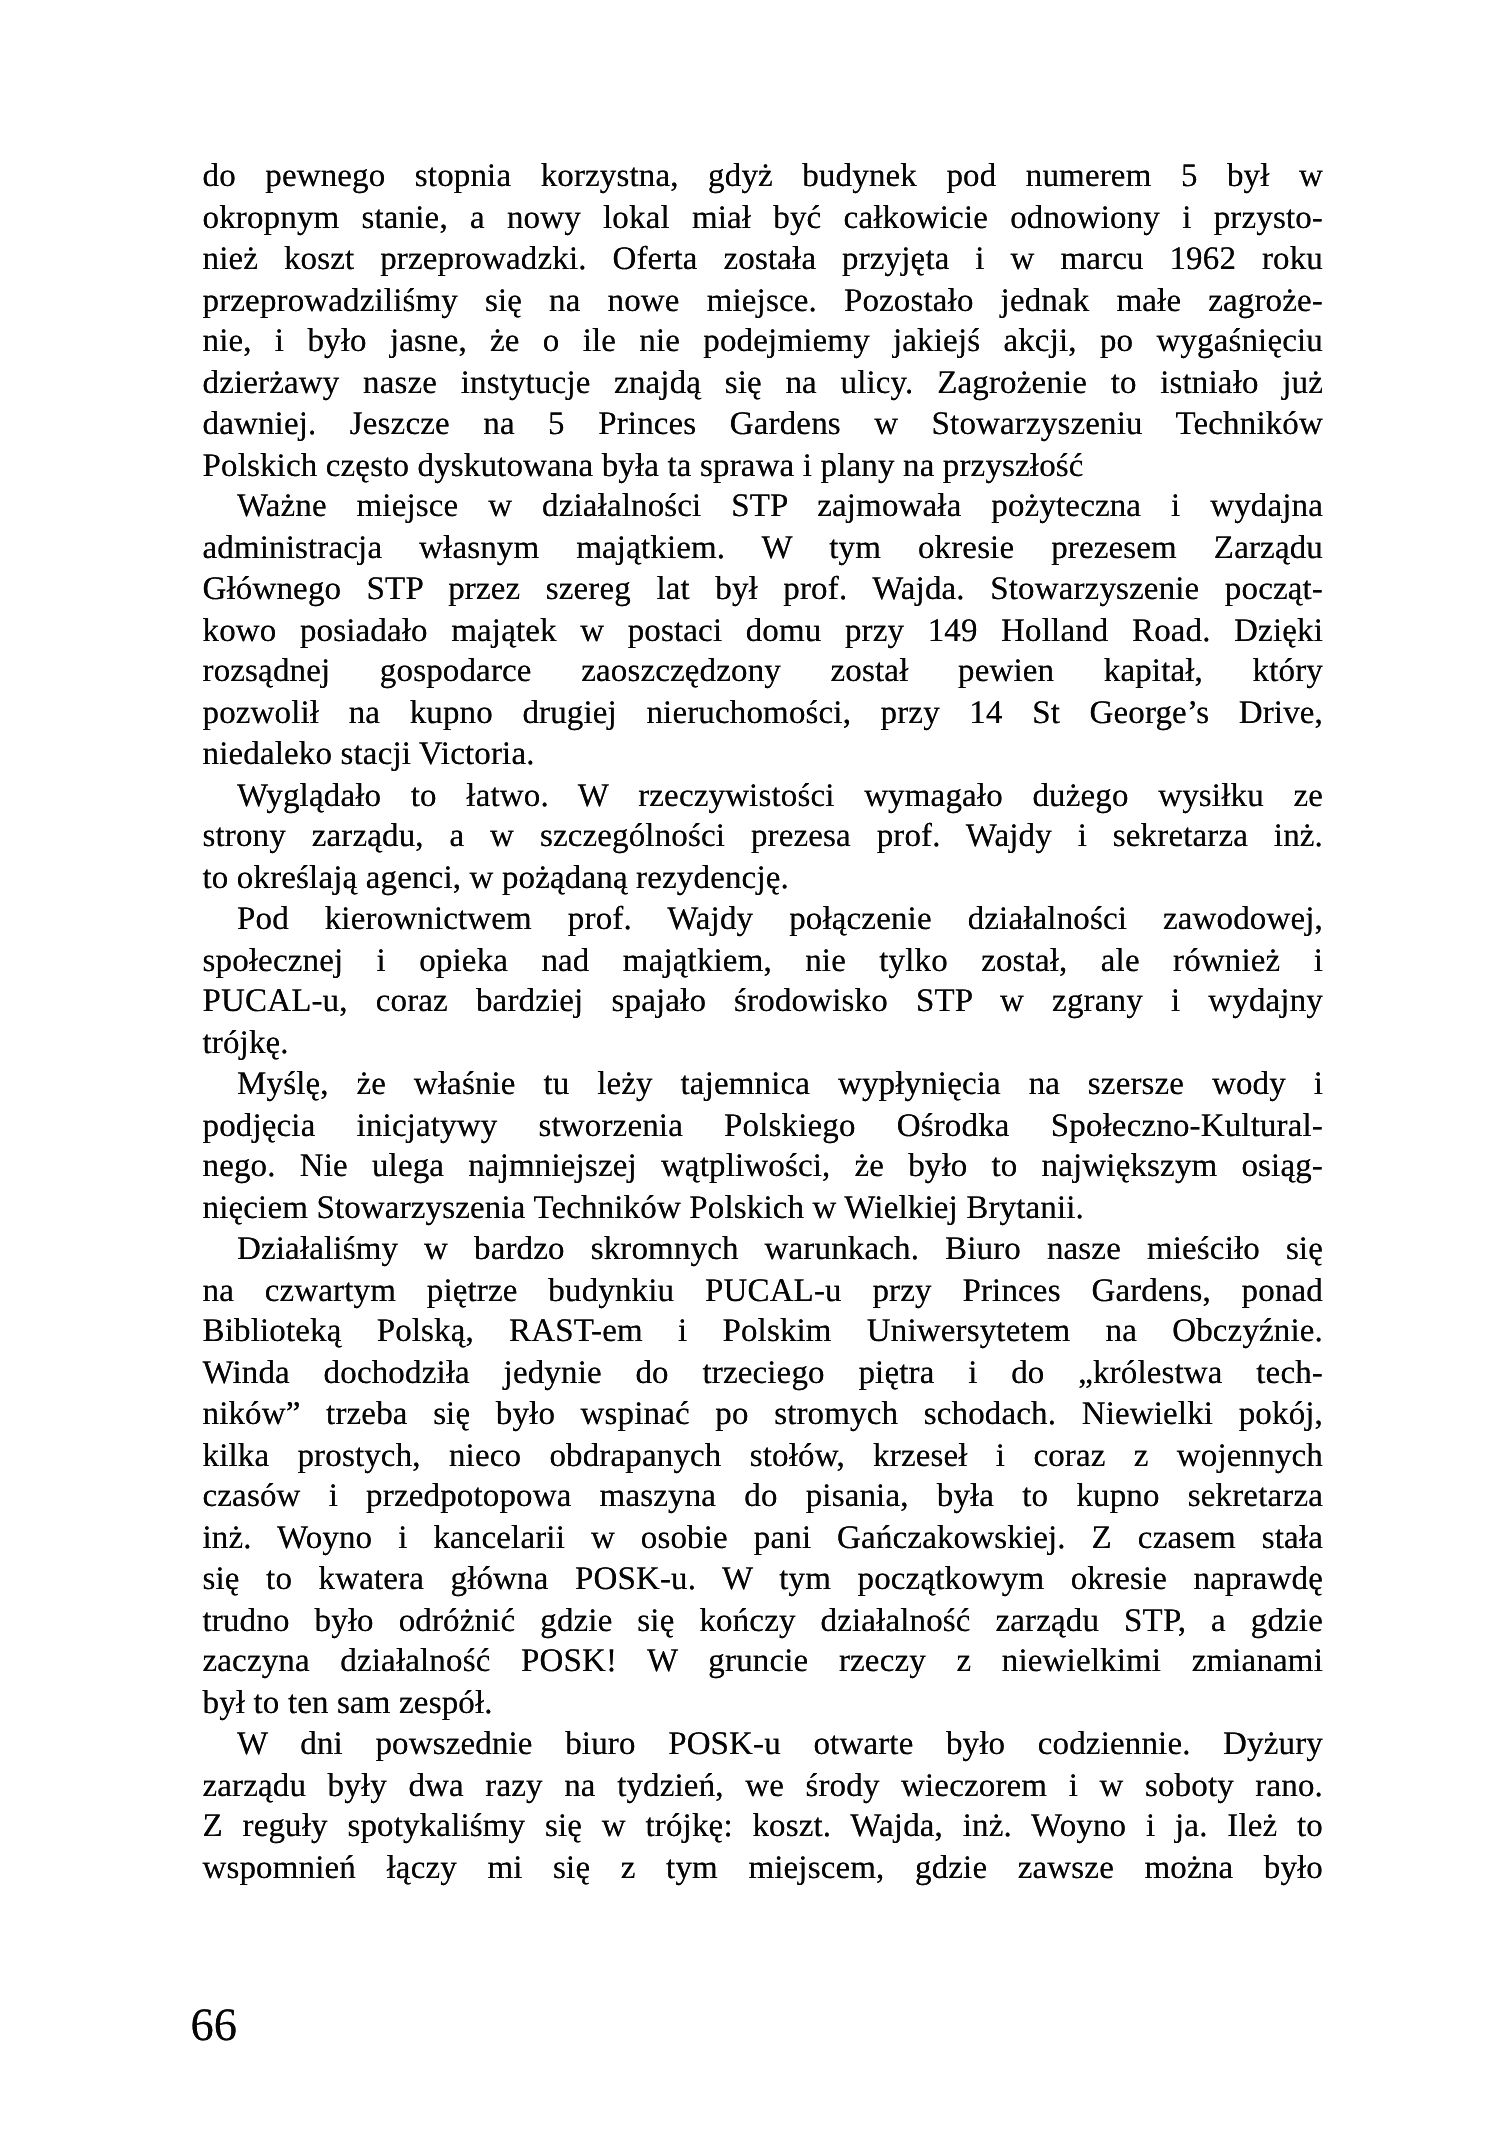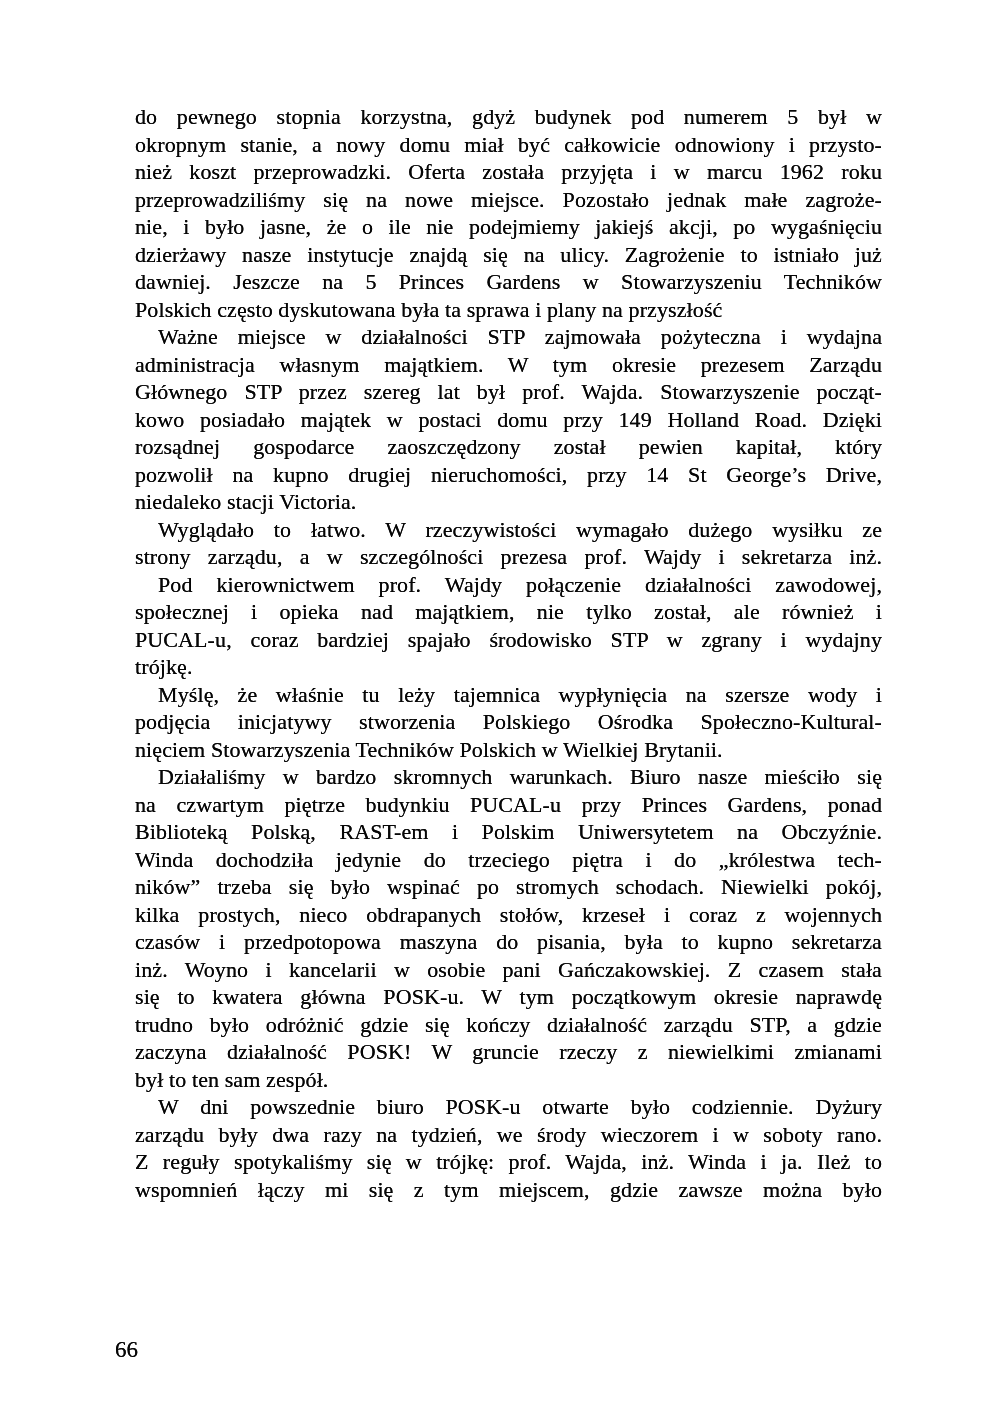--- a/index.html
+++ b/index.html
@@ -32,67 +32,69 @@
     white-space: normal;
   }
   .line.para-end {
     text-align-last: left;
   }
   .line.indent {
     text-indent: 23px;
   }
   .page-number {
     position: absolute;
-    left: 115px;
+    left: 127px;
     top: 1336px;
-    font-size: 23px;
+    font-size: 31px;
     line-height: 27px;
     text-shadow: 0 0 0.4px rgba(0,0,0,0.9);
   }
 </style>
 </head>
 <body>
 
 <div class="page">
   <div class="text-block" id="text-block">
       <div class="line">do pewnego stopnia korzystna, gdyż budynek pod numerem 5 był w</div>
-      <div class="line">okropnym stanie, a nowy domu miał być całkowicie odnowiony i przysto-</div>
+      <div class="line">okropnym stanie, a nowy lokal miał być całkowicie odnowiony i przysto-</div>
       <div class="line">nież koszt przeprowadzki. Oferta została przyjęta i w marcu 1962 roku</div>
       <div class="line">przeprowadziliśmy się na nowe miejsce. Pozostało jednak małe zagroże-</div>
       <div class="line">nie, i było jasne, że o ile nie podejmiemy jakiejś akcji, po wygaśnięciu</div>
       <div class="line">dzierżawy nasze instytucje znajdą się na ulicy. Zagrożenie to istniało już</div>
       <div class="line">dawniej. Jeszcze na 5 Princes Gardens w Stowarzyszeniu Techników</div>
       <div class="line para-end">Polskich często dyskutowana była ta sprawa i plany na przyszłość</div>
       <div class="line indent">Ważne miejsce w działalności STP zajmowała pożyteczna i wydajna</div>
       <div class="line">administracja własnym majątkiem. W tym okresie prezesem Zarządu</div>
       <div class="line">Głównego STP przez szereg lat był prof. Wajda. Stowarzyszenie począt-</div>
       <div class="line">kowo posiadało majątek w postaci domu przy 149 Holland Road. Dzięki</div>
       <div class="line">rozsądnej gospodarce zaoszczędzony został pewien kapitał, który</div>
       <div class="line">pozwolił na kupno drugiej nieruchomości, przy 14 St George’s Drive,</div>
       <div class="line para-end">niedaleko stacji Victoria.</div>
       <div class="line indent">Wyglądało to łatwo. W rzeczywistości wymagało dużego wysiłku ze</div>
       <div class="line">strony zarządu, a w szczególności prezesa prof. Wajdy i sekretarza inż.</div>
+      <div class="line para-end">to określają agenci, w pożądaną rezydencję.</div>
       <div class="line indent">Pod kierownictwem prof. Wajdy połączenie działalności zawodowej,</div>
       <div class="line">społecznej i opieka nad majątkiem, nie tylko został, ale również i</div>
       <div class="line">PUCAL-u, coraz bardziej spajało środowisko STP w zgrany i wydajny</div>
       <div class="line para-end">trójkę.</div>
       <div class="line indent">Myślę, że właśnie tu leży tajemnica wypłynięcia na szersze wody i</div>
       <div class="line">podjęcia inicjatywy stworzenia Polskiego Ośrodka Społeczno-Kultural-</div>
+      <div class="line">nego. Nie ulega najmniejszej wątpliwości, że było to największym osiąg-</div>
       <div class="line para-end">nięciem Stowarzyszenia Techników Polskich w Wielkiej Brytanii.</div>
       <div class="line indent">Działaliśmy w bardzo skromnych warunkach. Biuro nasze mieściło się</div>
       <div class="line">na czwartym piętrze budynkiu PUCAL-u przy Princes Gardens, ponad</div>
       <div class="line">Biblioteką Polską, RAST-em i Polskim Uniwersytetem na Obczyźnie.</div>
       <div class="line">Winda dochodziła jedynie do trzeciego piętra i do „królestwa tech-</div>
       <div class="line">ników” trzeba się było wspinać po stromych schodach. Niewielki pokój,</div>
       <div class="line">kilka prostych, nieco obdrapanych stołów, krzeseł i coraz z wojennych</div>
       <div class="line">czasów i przedpotopowa maszyna do pisania, była to kupno sekretarza</div>
       <div class="line">inż. Woyno i kancelarii w osobie pani Gańczakowskiej. Z czasem stała</div>
       <div class="line">się to kwatera główna POSK-u. W tym początkowym okresie naprawdę</div>
       <div class="line">trudno było odróżnić gdzie się kończy działalność zarządu STP, a gdzie</div>
       <div class="line">zaczyna działalność POSK! W gruncie rzeczy z niewielkimi zmianami</div>
       <div class="line para-end">był to ten sam zespół.</div>
       <div class="line indent">W dni powszednie biuro POSK-u otwarte było codziennie. Dyżury</div>
       <div class="line">zarządu były dwa razy na tydzień, we środy wieczorem i w soboty rano.</div>
-      <div class="line">Z reguły spotykaliśmy się w trójkę: prof. Wajda, inż. Winda i ja. Ileż to</div>
+      <div class="line">Z reguły spotykaliśmy się w trójkę: koszt. Wajda, inż. Woyno i ja. Ileż to</div>
       <div class="line">wspomnień łączy mi się z tym miejscem, gdzie zawsze można było</div>
     </div>
   <div class="page-number">66</div>
 </div>
 
 </body></html>

